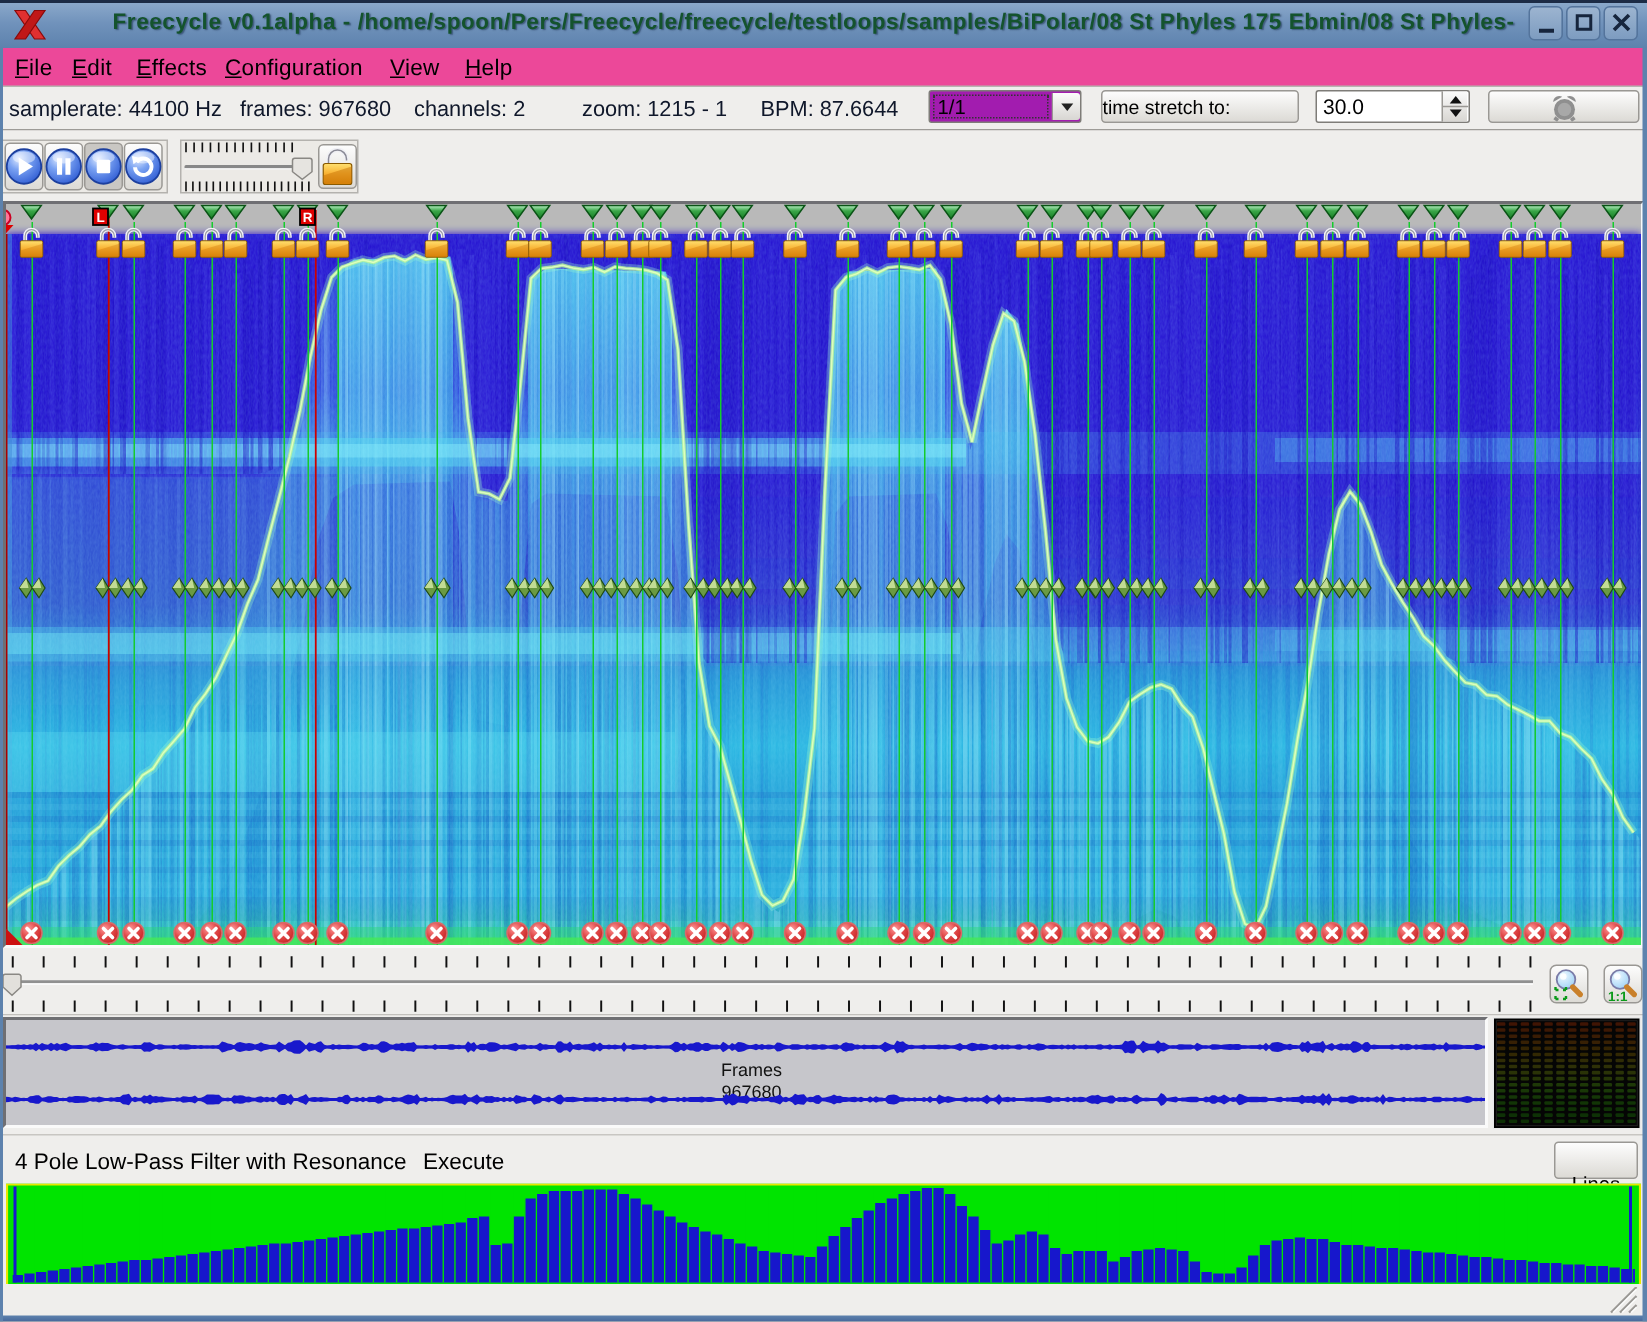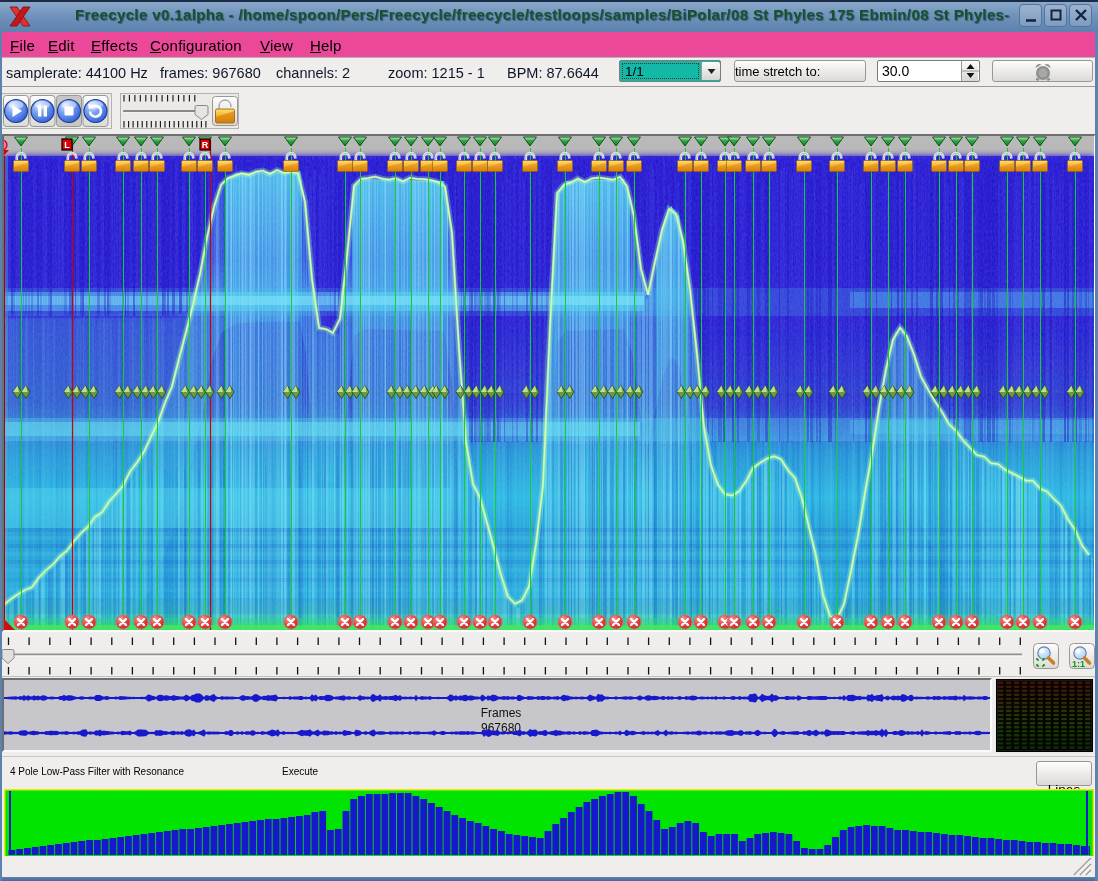--- a/index.html
+++ b/index.html
@@ -10,21 +10,21 @@
 #menubar{left:0;top:32px;width:1098px;height:26px;background:#ec4899;border-bottom:1px solid #b6b4b0;color:#000;font-size:15px;letter-spacing:0.2px}
 .mi{position:absolute;top:5px}
 .mi u{text-decoration:underline}
 #inforow{left:0;top:58px;width:1098px;height:29px;background:#efeeec;border-bottom:1px solid #9d9b97;font-size:14.5px;color:#0f172a}
 .it{position:absolute;top:7px;white-space:nowrap}
 #row2{left:0;top:87px;width:1098px;height:47px;background:#efeeec}
 #specframe{left:2px;top:134px;width:1094px;height:498px;background:#b9b9b9;border:2px solid;border-color:#6f6f73 #fafafa #fafafa #6f6f73}
 #scrollrow{left:0;top:633px;width:1098px;height:44px;background:#efeeec;border-bottom:1px solid #c2c0bc}
 #waverow{left:0;top:677px;width:1098px;height:79px;background:#efeeec}
 #wavepanel{left:2px;top:678px;width:990px;height:74px;background:#c6c6cb;border:2px solid;border-color:#6f6f73 #fafafa #fafafa #6f6f73}
-#statusrow{left:0;top:756px;width:1098px;height:33px;background:#efeeec;border-top:1px solid #c8c6c2;font-size:10px}
+#statusrow{left:0;top:756px;width:1098px;height:33px;background:#efeeec;border-top:1px solid #c8c6c2;font-size:15px}
 #envzone{left:0;top:789px;width:1098px;height:88px;background:#efeeec}
 #botborder{left:0;top:877px;width:1098px;height:4px;background:linear-gradient(#5d82ad,#47689b)}
 .sideL{left:0;top:32px;width:2px;height:849px;background:#5d82ad}
 .sideR{left:1095px;top:32px;width:3px;height:849px;background:#5d82ad}
 .pbtn{background:linear-gradient(#fdfdfd,#dcdad5);border:1px solid #9a9894;border-radius:3px}
 </style></head><body>
 <div id="win">
     <div class="abs" id="titlebar"></div>
     <svg class="abs" style="left:9px;top:6px" width="22" height="21" viewBox="0 0 22 21">
       <path d="M1 1 L8 1 L21 20 L14 20 Z" fill="#e03030" stroke="#8a0a0a" stroke-width="0.8"></path>
@@ -48,21 +48,21 @@
       <span class="mi" style="left:260px"><u>V</u>iew</span>
       <span class="mi" style="left:310px"><u>H</u>elp</span>
     </div>
     <div class="abs" id="inforow">
       <span class="it" style="left:6px">samplerate: 44100 Hz</span>
       <span class="it" style="left:160px">frames: 967680</span>
       <span class="it" style="left:276px">channels: 2</span>
       <span class="it" style="left:388px">zoom: 1215 - 1</span>
       <span class="it" style="left:507px">BPM: 87.6644</span>
     </div>
-    <div class="abs" style="left:619px;top:60px;width:102px;height:22px;background:#14b8a6;border:1px solid #7e7c78;border-radius:2px">
+    <div class="abs" style="left:619px;top:60px;width:102px;height:22px;background:#a21caf;border:1px solid #7e7c78;border-radius:2px">
       <div class="abs" style="left:2px;top:2px;width:77px;height:16px;border:1px dotted #333;font-size:13.5px;padding:0px 2px">1/1</div>
       <div class="abs" style="left:81px;top:1px;width:19px;height:18px;background:linear-gradient(#fbfbfb,#d8d6d2);border-left:1px solid #9a9894;border-radius:0 2px 2px 0"><svg width="19" height="18">
           <path d="M5.5 7 h8 l-4 5 z" fill="#222"></path>
         </svg></div>
     </div>
     <div class="abs pbtn" style="left:734px;top:60px;width:132px;height:22px;font-size:13px;text-align:left;padding-top:3px">time stretch to:</div>
     <div class="abs" style="left:877px;top:60px;width:103px;height:22px;background:#fff;border:1px solid #7e7c78;border-radius:2px">
       <div class="abs" style="left:4px;top:2px;font-size:14px">30.0</div>
       <div class="abs" style="left:83px;top:0px;width:17px;height:20px;background:linear-gradient(#fbfbfb,#d8d6d2);border-left:1px solid #9a9894"><svg width="17" height="20">
           <path d="M4.5 8 l4 -5 l4 5 z" fill="#111"></path>

